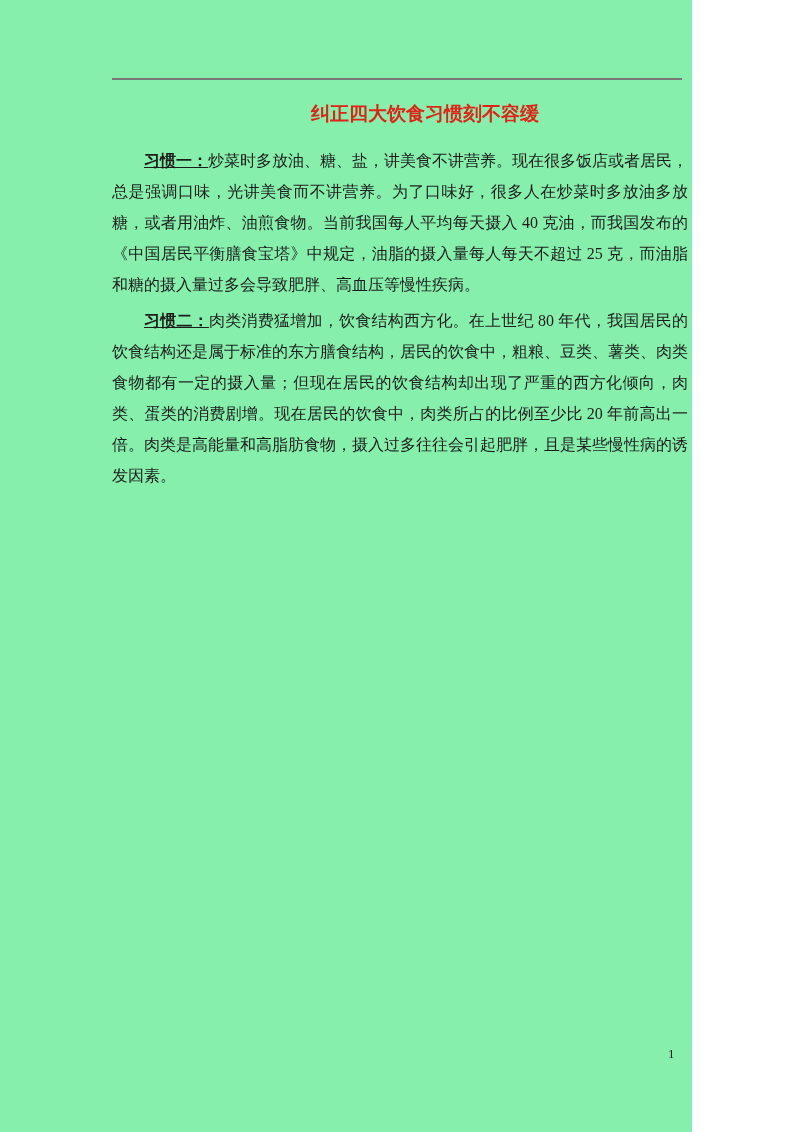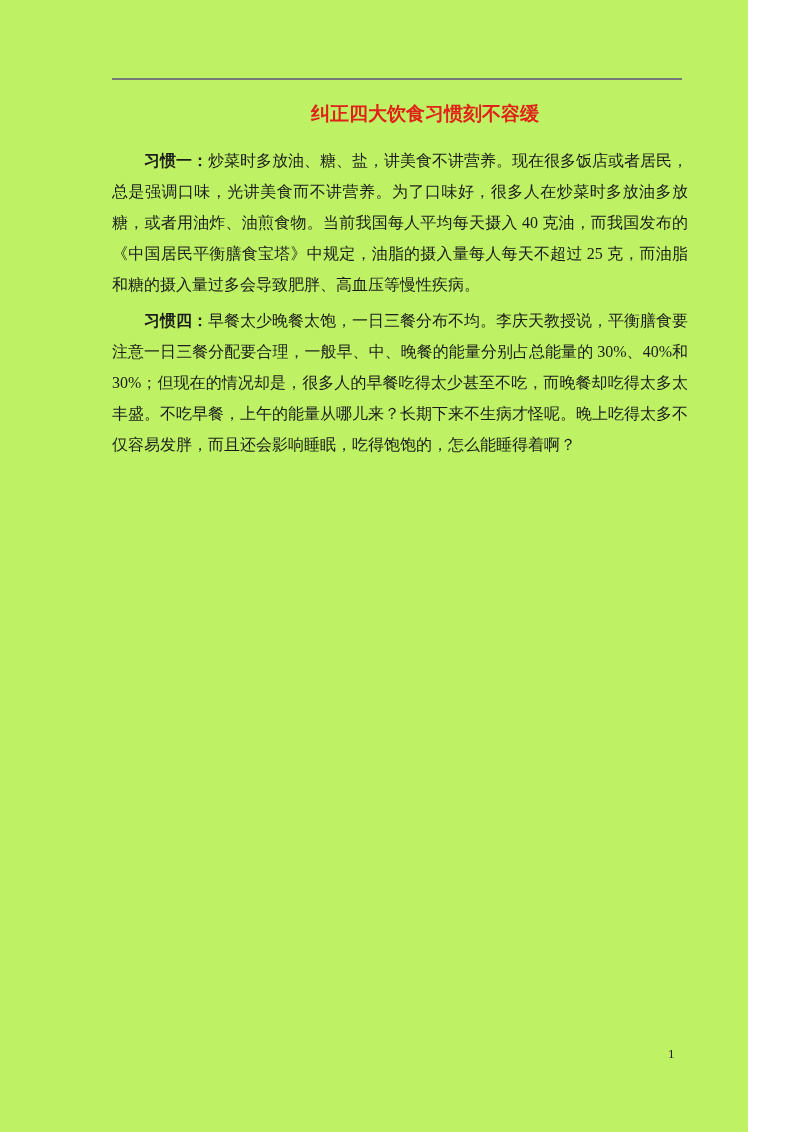--- a/index.html
+++ b/index.html
@@ -2,23 +2,23 @@
 <html lang="zh"><head>
 <meta charset="utf-8">
 <style>
   html, body {
     margin: 0;
     padding: 0;
     background: #ffffff;
   }
   .doc-page {
     position: relative;
-    width: 748px;
+    width: 692px;
     height: 1132px;
-    background: #bef264;
+    background: #86efac;
     font-family: "Liberation Serif", "DejaVu Serif", serif;
     color: #1c1c1c;
     overflow: hidden;
   }
   .header-rule {
     position: absolute;
     left: 112px;
     top: 78px;
     width: 570px;
     height: 2px;
@@ -44,20 +44,21 @@
     font-size: 16px;
     line-height: 31px;
     text-align: justify;
   }
   .doc-body p {
     margin: 0 0 5px 0;
     text-indent: 32px;
   }
   .lead {
     font-weight: bold;
+    text-decoration: underline;
   }
   .page-number {
     position: absolute;
     left: 668px;
     top: 1046px;
     font-size: 13px;
     line-height: 16px;
     color: #1c1c1c;
   }
 </style>
@@ -68,21 +69,21 @@
 
   <div class="header-rule"></div>
 
   <h1 class="doc-title">纠正四大饮食习惯刻不容缓</h1>
 
   <div class="doc-body">
 
     <p><span class="lead">习惯一：</span><span>炒菜时多放油、糖、盐，讲美食不讲营养。现在很多饭店或者居民，总是强调口味，光讲美食而不讲营养。为了口味好，很多人在炒菜时多放油多放糖，或者用油炸、油煎食物。当前我国每人平均每天摄入 40 克油，而我国发布的《中国居民平衡膳食宝塔》中规定，油脂的摄入量每人每天不超过 25 克，而油脂和糖的摄入量过多会导致肥胖、高血压等慢性疾病。</span></p>
 
 
+    <p><span class="lead">习惯二：</span><span>肉类消费猛增加，饮食结构西方化。在上世纪 80 年代，我国居民的饮食结构还是属于标准的东方膳食结构，居民的饮食中，粗粮、豆类、薯类、肉类食物都有一定的摄入量；但现在居民的饮食结构却出现了严重的西方化倾向，肉类、蛋类的消费剧增。现在居民的饮食中，肉类所占的比例至少比 20 年前高出一倍。肉类是高能量和高脂肪食物，摄入过多往往会引起肥胖，且是某些慢性病的诱发因素。</span></p>
 
 
-    <p><span class="lead">习惯四：</span><span>早餐太少晚餐太饱，一日三餐分布不均。李庆天教授说，平衡膳食要注意一日三餐分配要合理，一般早、中、晚餐的能量分别占总能量的 30%、40%和 30%；但现在的情况却是，很多人的早餐吃得太少甚至不吃，而晚餐却吃得太多太丰盛。不吃早餐，上午的能量从哪儿来？长期下来不生病才怪呢。晚上吃得太多不仅容易发胖，而且还会影响睡眠，吃得饱饱的，怎么能睡得着啊？</span></p>
 
   </div>
 
   <div class="page-number">1</div>
 
 </div>
 
 </body></html>

